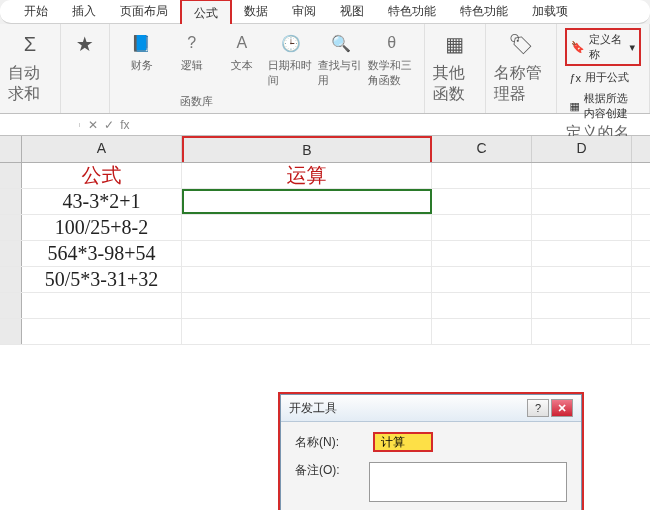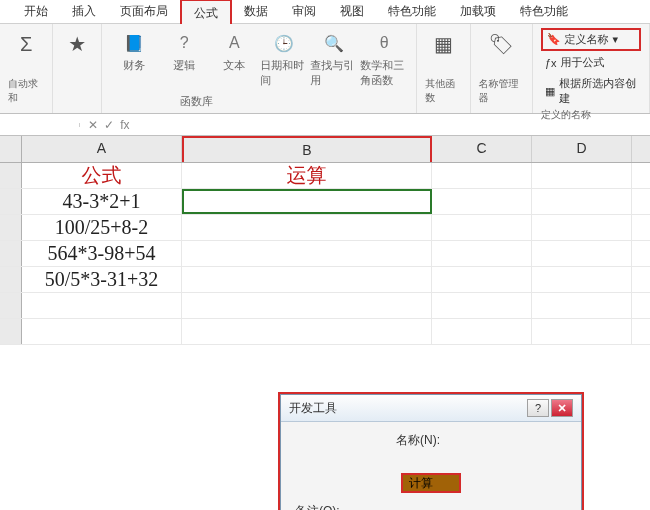--- a/index.html
+++ b/index.html
@@ -1,22 +1,22 @@
 <!DOCTYPE html>
 <html><head>
 <meta charset="utf-8">
 <style>
   * { box-sizing: border-box; font-family: "Microsoft YaHei", Arial, sans-serif; }
   body { margin: 0; width: 650px; height: 510px; background: #f0f0f0; position: relative; overflow: hidden; font-size: 12px; color: #333; }
-  .ribbon-tabs { display: flex; background: #fff; border-bottom: 1px solid #d0d0d0; height: 24px; align-items: center; padding-left: 12px; }
+  .ribbon-tabs { display: flex; background: #fff; border-bottom: 1px solid #d0d0d0; height: 24px; align-items: center; padding-left: 12px; border-radius: 11px; }
   .ribbon-tabs span { padding: 4px 12px; cursor: pointer; }
   .ribbon-tabs .active { background: #f5f5f5; border: 2px solid #d42a2a; border-bottom: none; position: relative; top: 1px; }
   .ribbon-body { display: flex; background: #f5f5f5; border-bottom: 1px solid #c0c0c0; height: 90px; position: relative; }
   .ribbon-group { display: flex; flex-direction: column; align-items: center; justify-content: space-between; padding: 4px 8px; border-right: 1px solid #e0e0e0; }
-  .ribbon-group-label { font-size: 10px; color: #666; margin-top: auto; padding-bottom: 4px; }
+  .ribbon-group-label { font-size: 16px; color: #666; margin-top: auto; padding-bottom: 4px; }
   .big-icon { width: 32px; height: 32px; display: flex; align-items: center; justify-content: center; font-size: 20px; color: #555; }
   .small-btns { display: flex; flex-direction: column; gap: 2px; font-size: 11px; }
   .small-btns div { display: flex; align-items: center; gap: 4px; padding: 2px 4px; }
   .define-name-btn { border: 2px solid #d42a2a; padding: 2px 6px; display: inline-flex; align-items: center; gap: 4px; }
   .fn-lib-label { position: absolute; bottom: 0; left: 180px; font-size: 11px; color: #666; padding-bottom: 4px; }
   .formula-bar { display: flex; align-items: center; background: #fff; border-bottom: 1px solid #c0c0c0; height: 22px; }
   .name-box { width: 80px; border-right: 1px solid #d0d0d0; padding: 2px 6px; }
   .fx-row { display: flex; align-items: center; gap: 6px; padding: 0 8px; }
   .fx-row span { color: #888; }
   .sheet { background: #fff; position: relative; height: 374px; }
@@ -31,23 +31,23 @@
   .hdr-cell { color: #c01818; font-size: 20px; font-family: "SimSun", serif; }
   .data-cell { font-family: "Times New Roman", serif; font-size: 20px; color: #222; }
   .sel-cell { border: 2px solid #2a7a2a; background: #fff; }
   .dialog-wrap { position: absolute; left: 278px; top: 256px; width: 306px; border: 2px solid #d42a2a; }
   .dialog { background: #f4f4f4; border: 1px solid #7a96b0; }
   .dlg-title { background: linear-gradient(#fdfdfd,#e3ecf5); border-bottom: 1px solid #b8c8d8; padding: 4px 8px; display: flex; align-items: center; justify-content: space-between; font-size: 12px; }
   .dlg-ctrls { display: flex; gap: 2px; }
   .dlg-ctrls div { width: 22px; height: 18px; border: 1px solid #a0a0a0; background: linear-gradient(#fafafa,#e0e0e0); display: flex; align-items: center; justify-content: center; font-size: 11px; }
   .dlg-ctrls .close { background: linear-gradient(#e78,#c23); color: #fff; font-weight: bold; }
   .dlg-body { padding: 10px 14px; display: flex; flex-direction: column; gap: 10px; }
-  .form-row { display: flex; align-items: center; gap: 24px; flex-direction: column; }
+  .form-row { display: flex; align-items: center; gap: 8px; }
   .form-row label { width: 70px; font-size: 12px; }
-  .text-input { border: 1px solid #8aa; padding: 2px 6px; font-size: 12px; background: #a16207; height: 20px; }
+  .text-input { border: 1px solid #8aa; padding: 2px 6px; font-size: 12px; background: #fde047; height: 20px; }
   .name-input { width: 60px; border: 2px solid #d42a2a; }
   .scope-select { width: 160px; display: flex; justify-content: space-between; align-items: center; padding: 2px 6px; border: 1px solid #999; background: #fff; height: 20px; }
   .scope-select .arrow { width: 16px; height: 16px; background: linear-gradient(#fafafa,#d8d8d8); border: 1px solid #aaa; display: flex; align-items: center; justify-content: center; font-size: 9px; }
   .comment-area { width: 210px; height: 40px; border: 1px solid #999; background: #fff; }
   .icon-generic { width: 24px; height: 24px; display: inline-flex; align-items: center; justify-content: center; color: #777; font-size: 16px; }
   .mini-grid { display: grid; grid-template-columns: repeat(6,1fr); gap: 2px; }
   .mini-grid .g { display:flex; flex-direction:column; align-items:center; font-size:11px; color:#666; width:48px;}
   .mini-grid .g .icon-generic{height:30px;}
 </style>
 </head>
@@ -55,22 +55,22 @@
 
 <div class="ribbon-tabs">
   <span>开始</span>
   <span>插入</span>
   <span>页面布局</span>
   <span class="active">公式</span>
   <span>数据</span>
   <span>审阅</span>
   <span>视图</span>
   <span>特色功能</span>
+  <span>特色功能</span>
   <span>加载项</span>
-  <span>特色功能</span>
 </div>
 
 <div class="ribbon-body">
   <div class="ribbon-group">
     <div class="big-icon">Σ</div>
     <div class="ribbon-group-label">自动求和</div>
   </div>
   <div class="ribbon-group">
     <div class="big-icon">★</div>
   </div>

